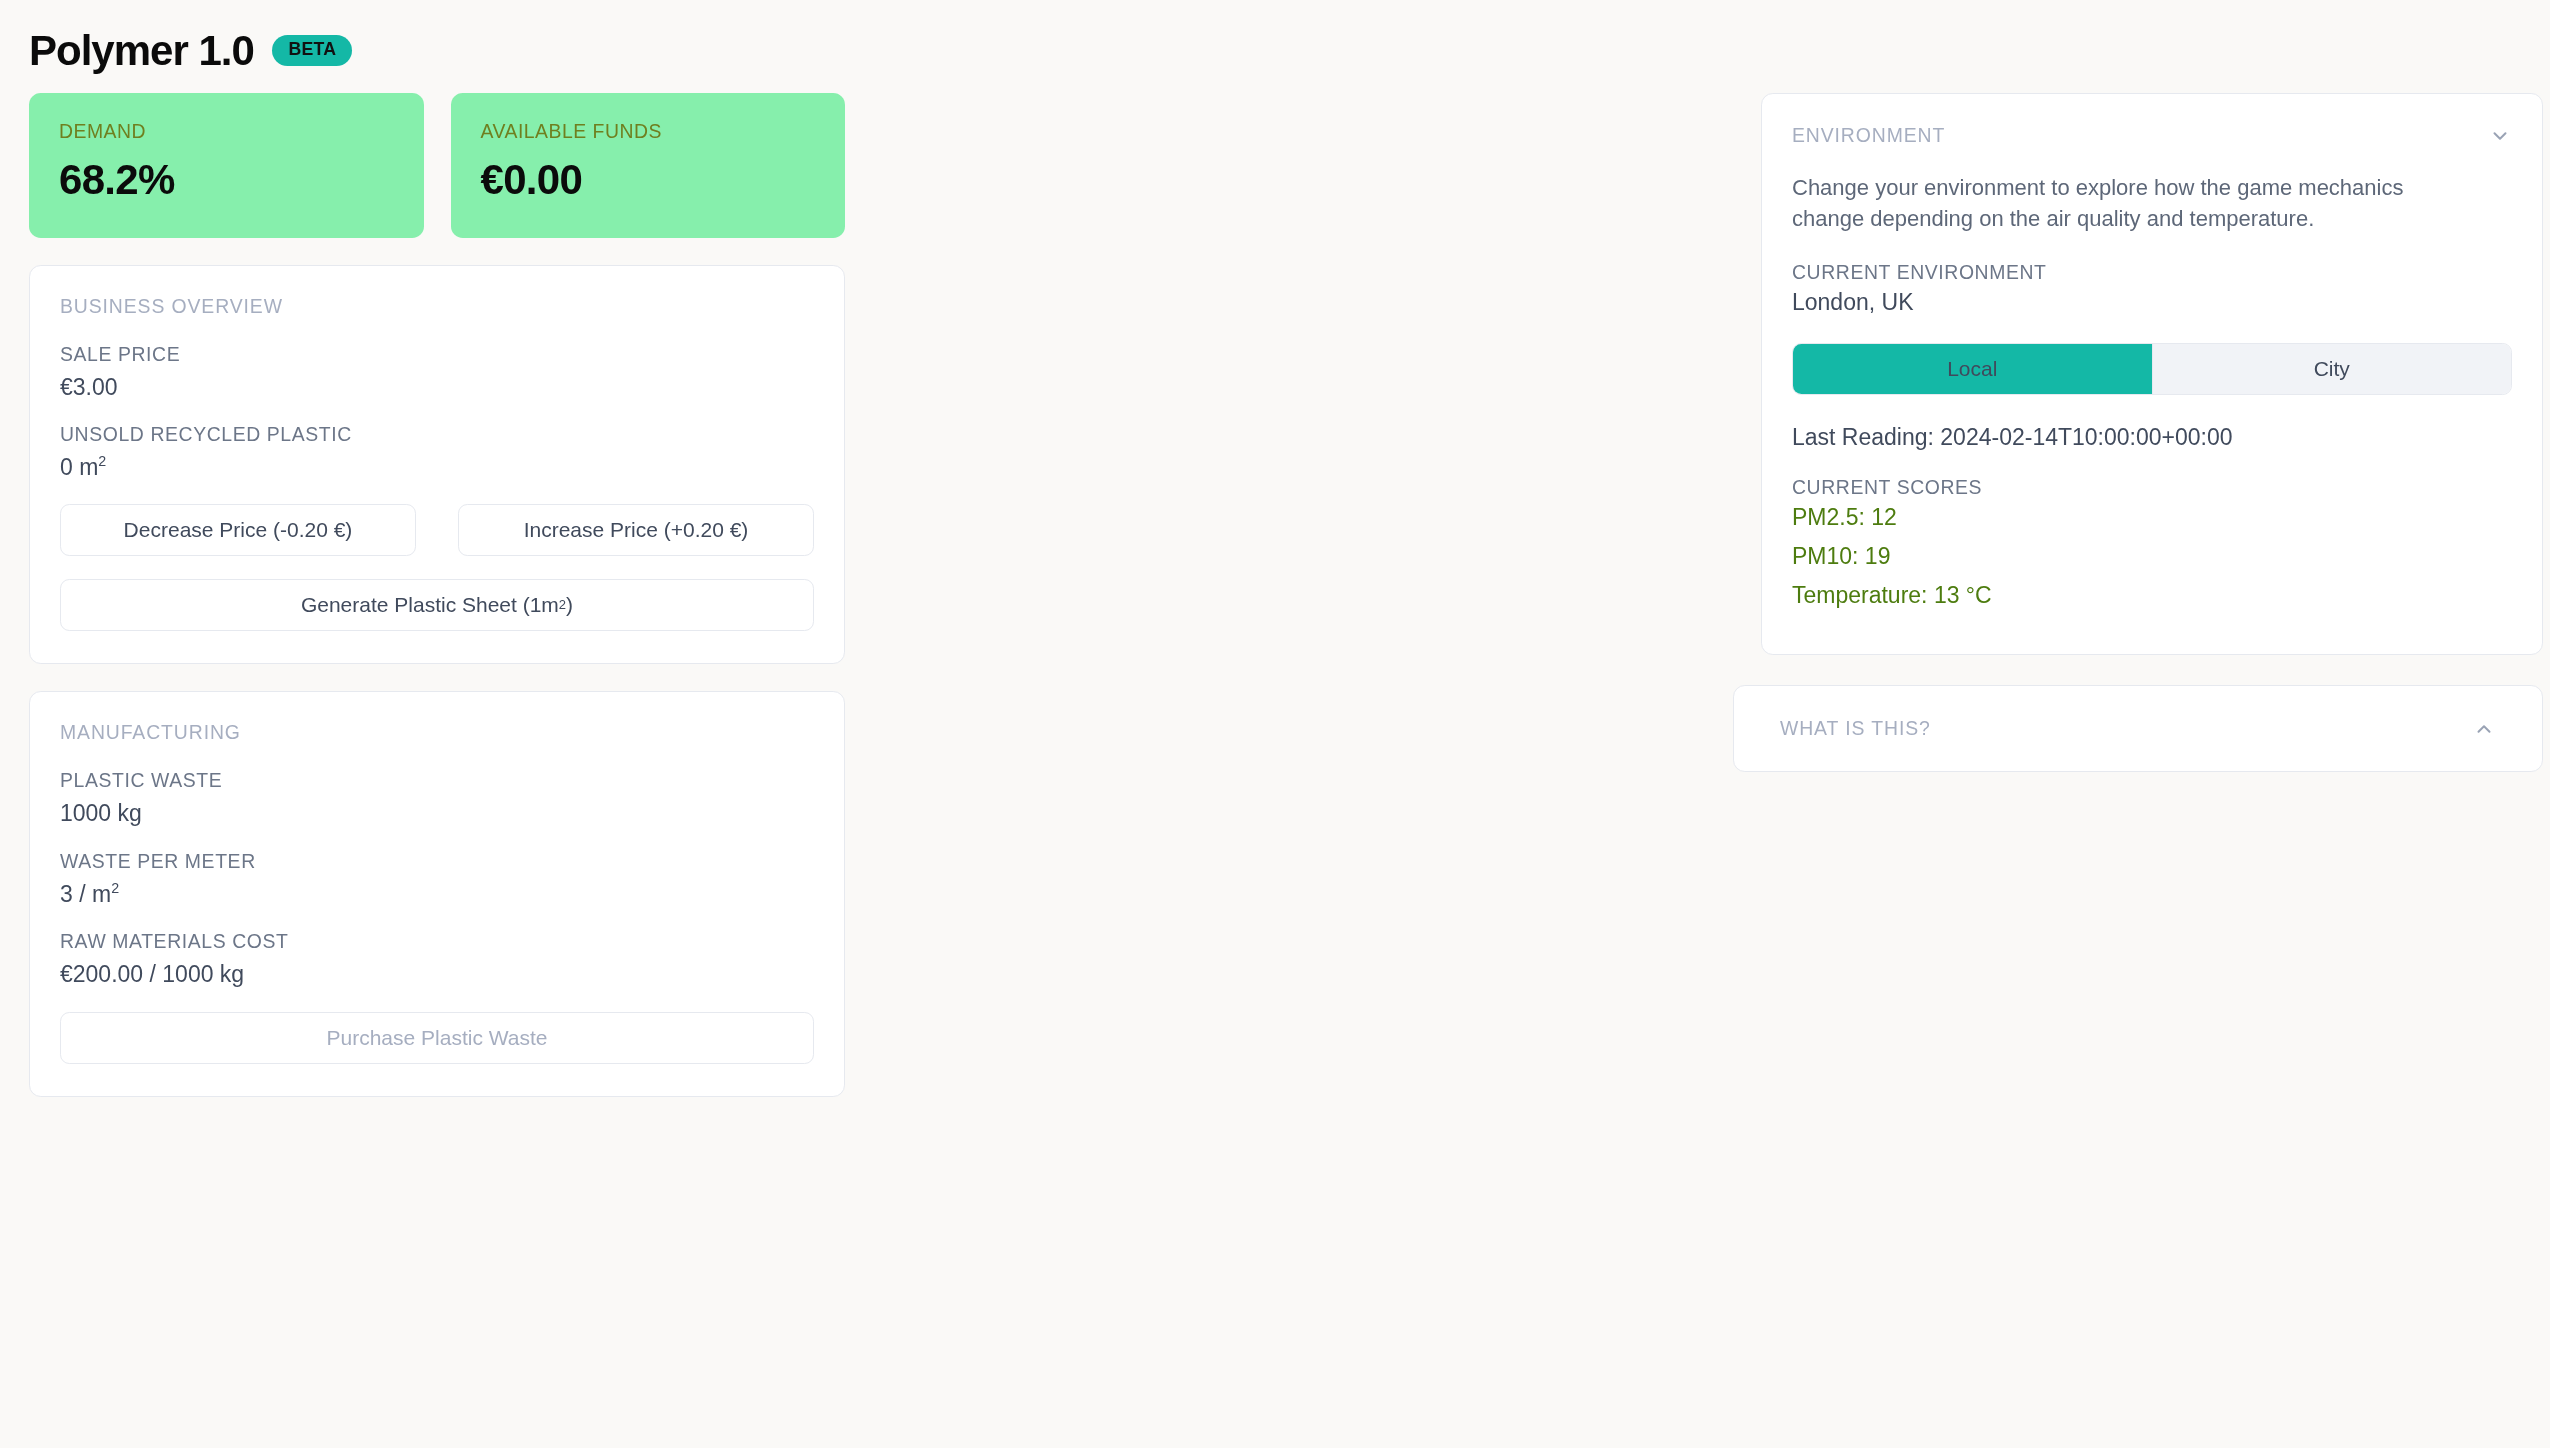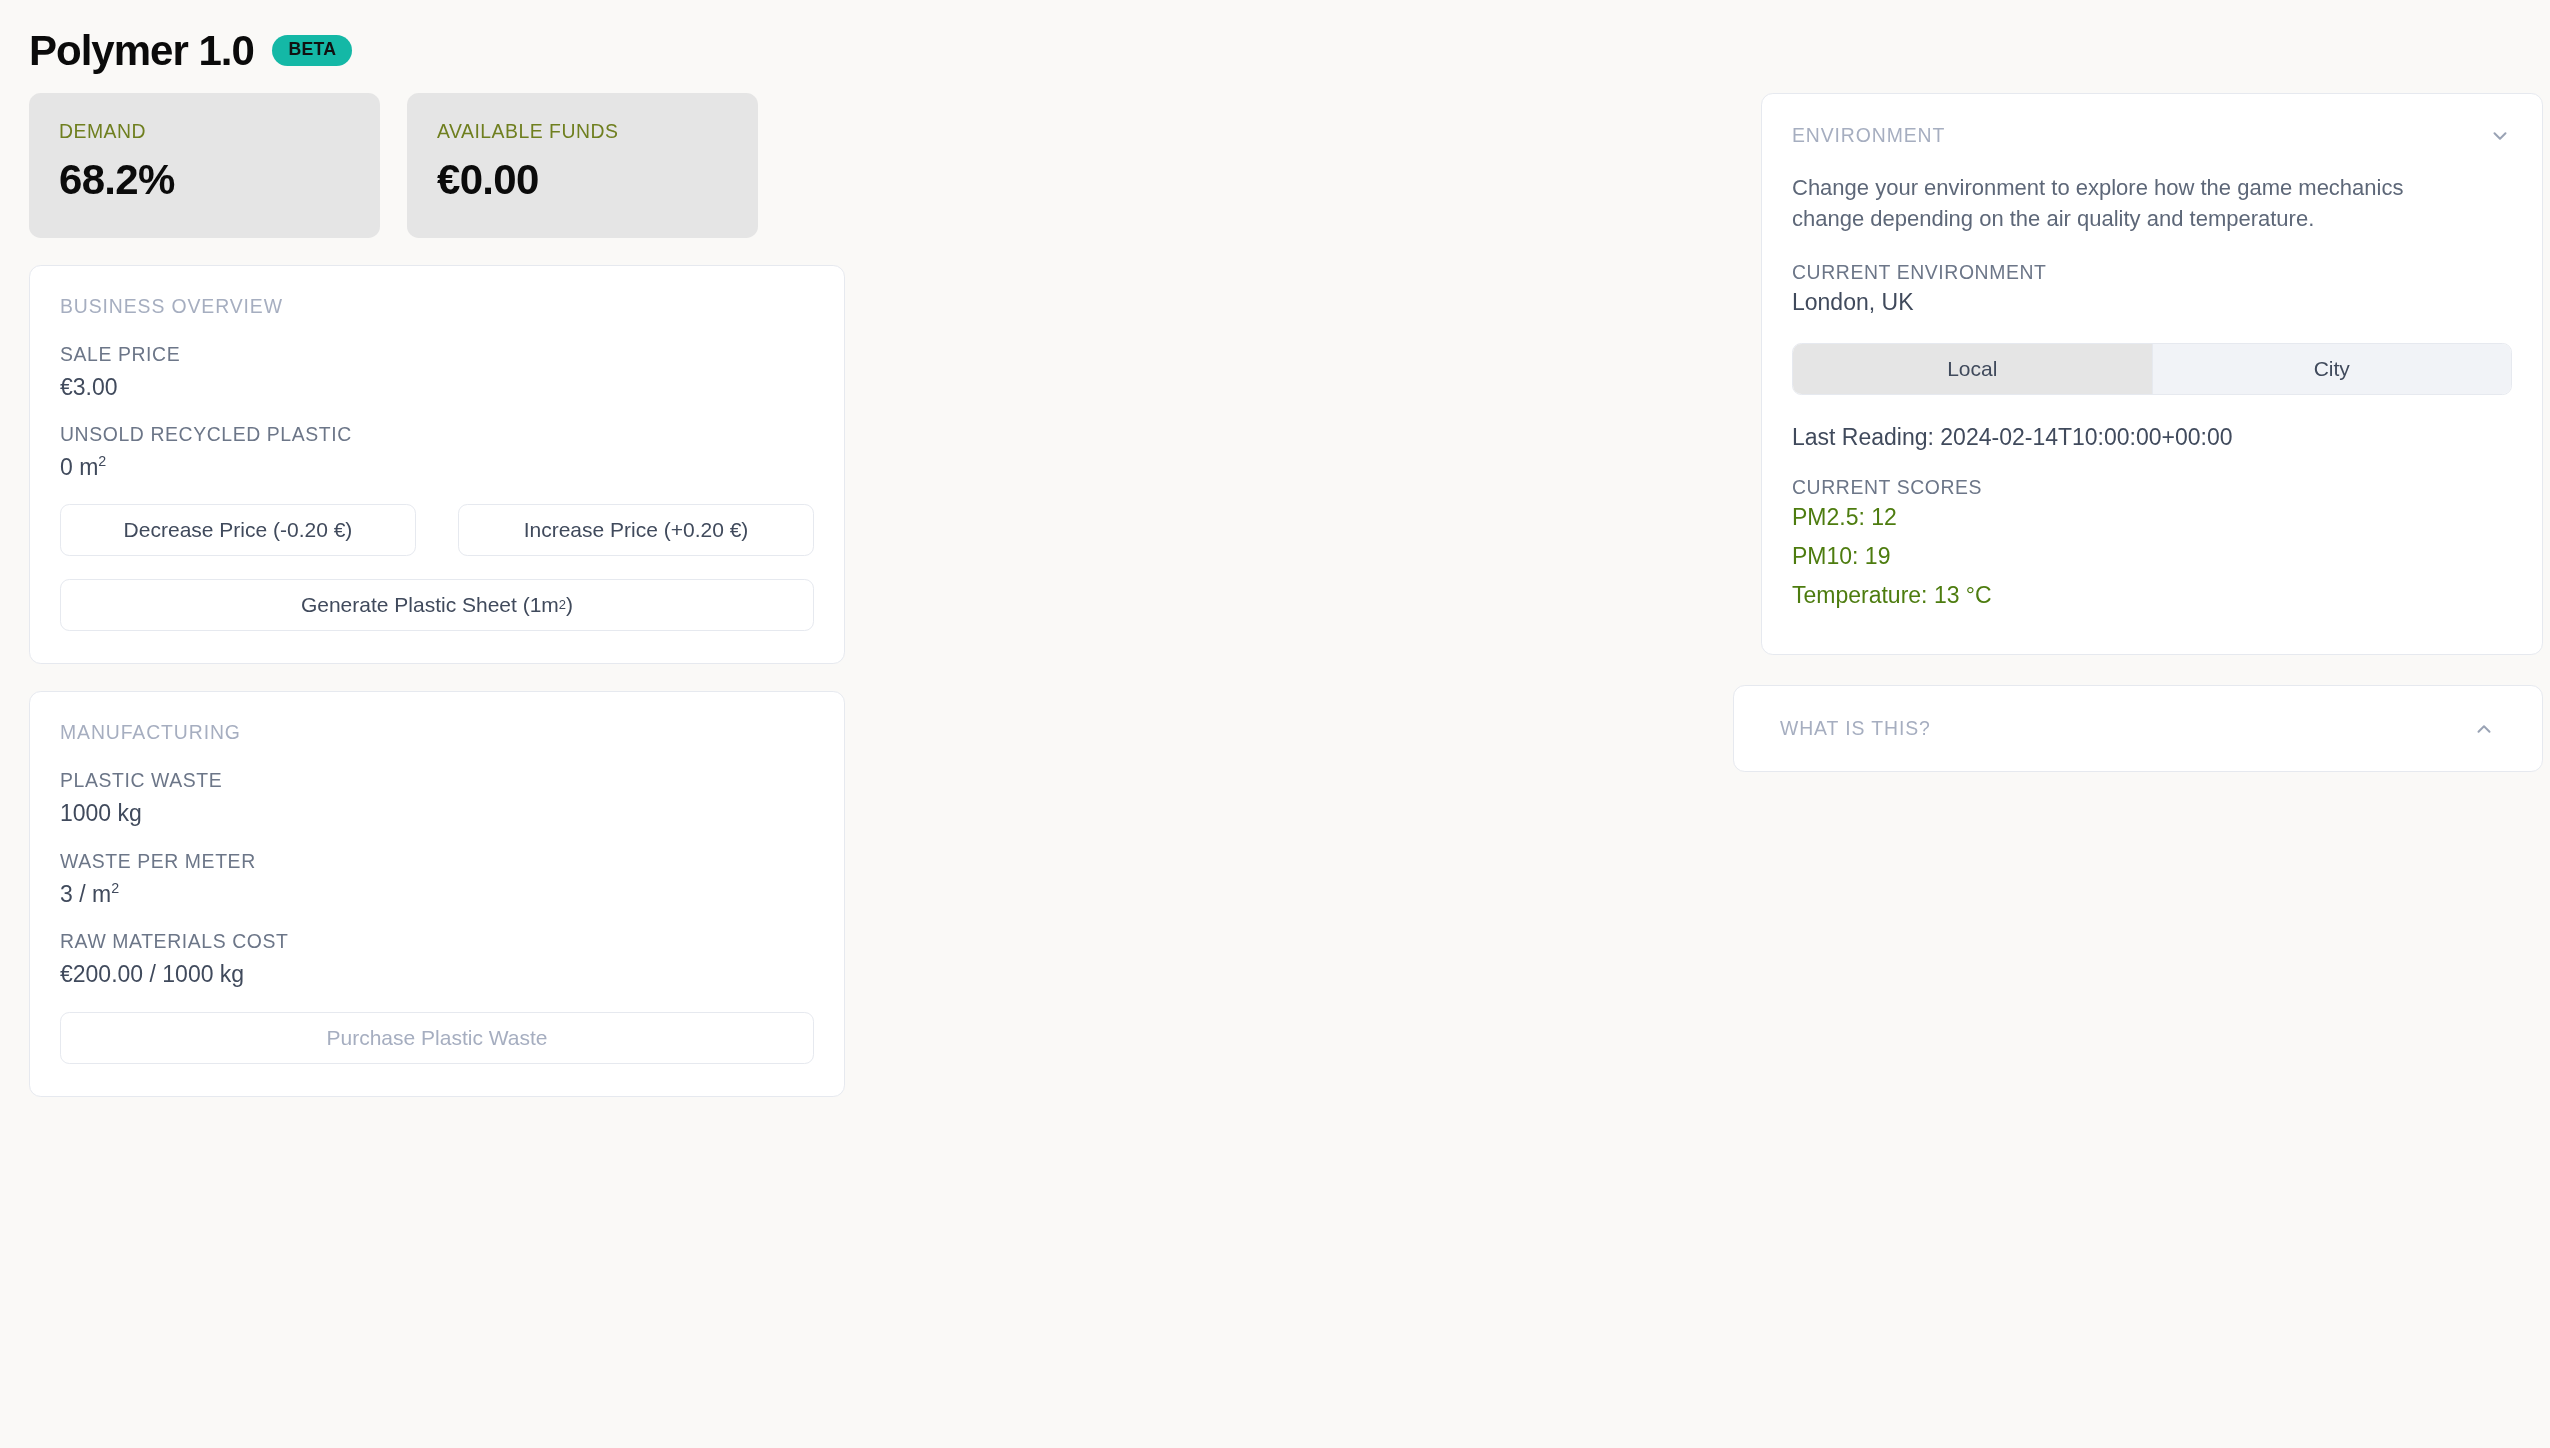--- a/index.html
+++ b/index.html
@@ -58,23 +58,23 @@
     width: 810px;
     flex: 0 0 810px;
     position: absolute;
     left: 1704px;
     top: 0;
   }
 
   
   .stat-row { display: flex; gap: 27px; }
   .stat-card {
-    background: #e5e5e5;
+    background: #86efac;
     border-radius: 11.8px;
-    width: 351px;
+    width: 395px;
     height: 145px;
     padding: 27px 30px 0;
   }
   .stat-label {
     font-size: 19.4px;
     letter-spacing: 0.5px;
     color: #6f7f1f;
     font-weight: 400;
     margin-bottom: 13.5px;
   }
@@ -176,21 +176,21 @@
     height: 52px;
   }
   .seg {
     flex: 1;
     display: flex;
     align-items: center;
     justify-content: center;
     font-size: 21px;
     color: #404a5c;
     cursor: pointer;
-    background: #e5e5e5;
+    background: #14b8a6;
   }
   .seg.inactive { background: #f1f3f7; border-left: 1.3px solid #e6e9ef; }
 
   .reading {
     font-size: 23px;
     color: #404a5c;
     margin-top: 29px;
   }
   .scores { margin-top: 25px; }
   .score-line {

